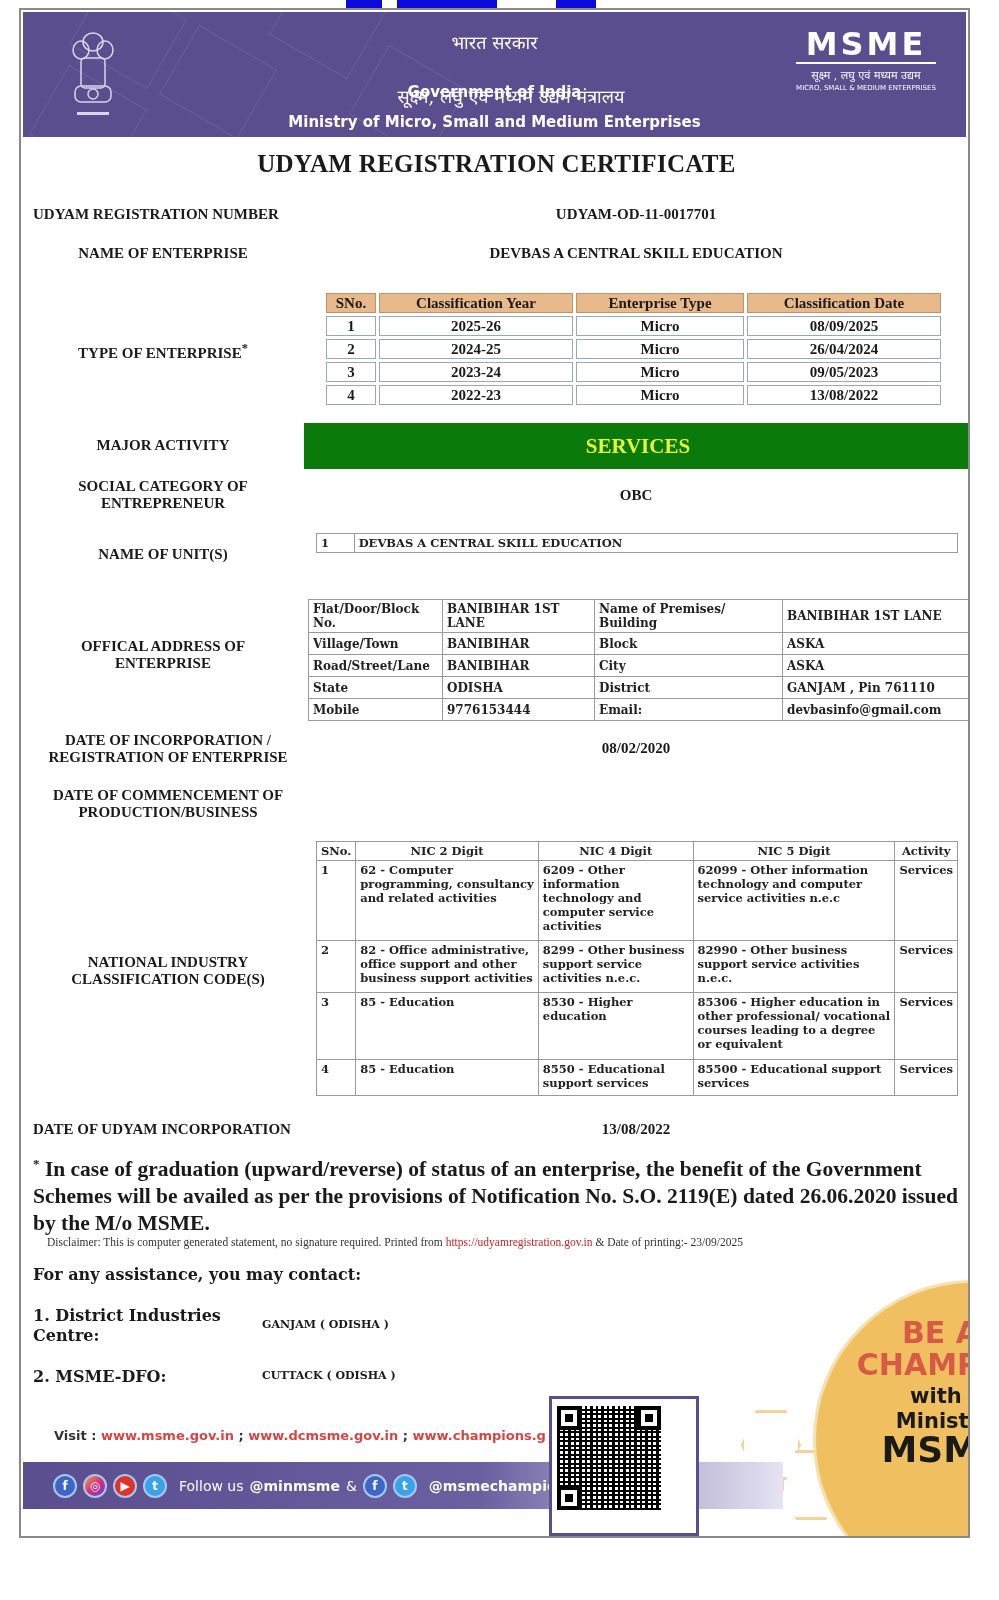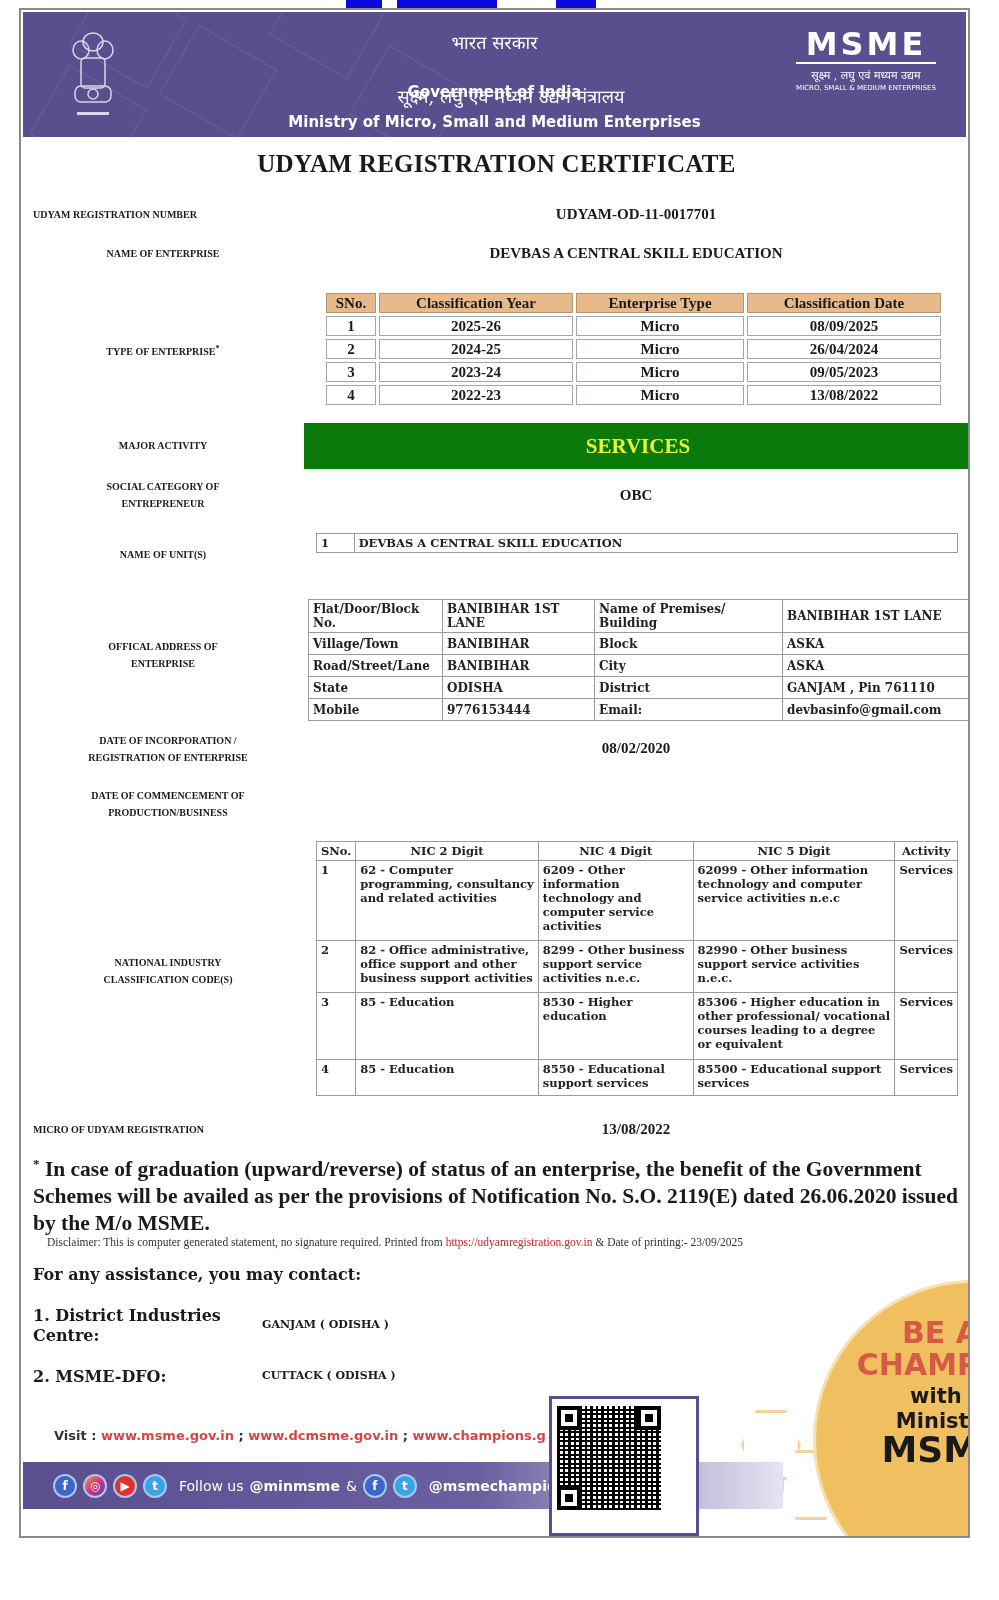--- a/index.html
+++ b/index.html
@@ -18,21 +18,21 @@
   .hdr-en1 { top: 47px; font-size: 15px; font-weight: bold; margin-top: 24px; }
   .hdr-hi2 { top: 72px; font-size: 18px; font-family: "DejaVu Serif", serif; padding-left: 33px; }
   .hdr-en2 { top: 101px; font-size: 15px; font-weight: bold; }
   .msme-logo { position: absolute; right: 30px; top: 16px; width: 140px; text-align: center; }
   .msme-word { font-family: "DejaVu Sans", sans-serif; font-size: 32px; font-weight: bold; letter-spacing: 3px; line-height: 32px; border-bottom: 2px solid #fff; padding-bottom: 2px; }
   .msme-hi { font-size: 11px; margin-top: 3px; }
   .msme-en { font-size: 7px; font-family: "DejaVu Sans", sans-serif; margin-top: 2px; }
 
   .title { position: absolute; left: 0; top: 140px; width: 951px; text-align: center; font-size: 25px; font-weight: bold; letter-spacing: 0.3px; font-family: "Liberation Serif", serif; }
 
-  .lbl { position: absolute; font-family: "Liberation Serif", serif; font-weight: bold; font-size: 10px; text-align: center; line-height: 17px; }
+  .lbl { position: absolute; font-family: "Liberation Serif", serif; font-weight: bold; font-size: 15px; text-align: center; line-height: 17px; }
   .val { position: absolute; font-family: "Liberation Serif", serif; font-weight: bold; font-size: 15px; text-align: center; }
 
   table { border-collapse: separate; font-family: "DejaVu Serif", serif; }
   .cls-table { position: absolute; left: 302px; top: 280px; border-spacing: 3px; font-family: "Liberation Serif", serif; font-weight: bold; font-size: 15px; }
   .cls-table th { background: #e8b98a; border: 1px solid #b9936b; height: 20px; font-weight: bold; padding: 0 6px; }
   .cls-table td { border: 1px solid #9aa8b8; height: 20px; text-align: center; background: #fff; }
 
   .activity-bar { position: absolute; left: 283px; top: 413px; width: 668px; height: 46px; background: #0a7a0a; color: #e6f53a; font-family: "Liberation Serif", serif; font-weight: bold; font-size: 21px; text-align: center; line-height: 46px; }
 
   .grid-table { position: absolute; border-collapse: collapse; font-size: 11.5px; font-weight: bold; color: #222; }
@@ -273,21 +273,21 @@
     <tr style="height:36px;">
       <td>4</td>
       <td>85 - Education</td>
       <td>8550 - Educational support services</td>
       <td>85500 - Educational support services</td>
       <td>Services</td>
     </tr>
   </tbody>
     </table>
 
-  <div class="lbl" style="left:12px;top:1111px;width:270px;text-align:left;">MICRO OF UDYAM REGISTRATION</div>
+  <div class="lbl" style="left:12px;top:1111px;width:270px;text-align:left;">DATE OF UDYAM INCORPORATION</div>
   <div class="val" style="left:500px;top:1111px;width:230px;">13/08/2022</div>
 
   <div class="footnote">
     <sup>*</sup>
     <span>In case of graduation (upward/reverse) of status of an enterprise, the benefit of the Government Schemes will be availed as per the provisions of Notification No. S.O. 2119(E) dated    26.06.2020 issued by the M/o MSME.</span>
   </div>
 
   <div class="disclaimer">
     <span>Disclaimer: This is computer generated statement, no signature required. Printed from </span><span class="link">https://udyamregistration.gov.in</span><span> &amp; Date of printing:- 23/09/2025</span>
   </div>

